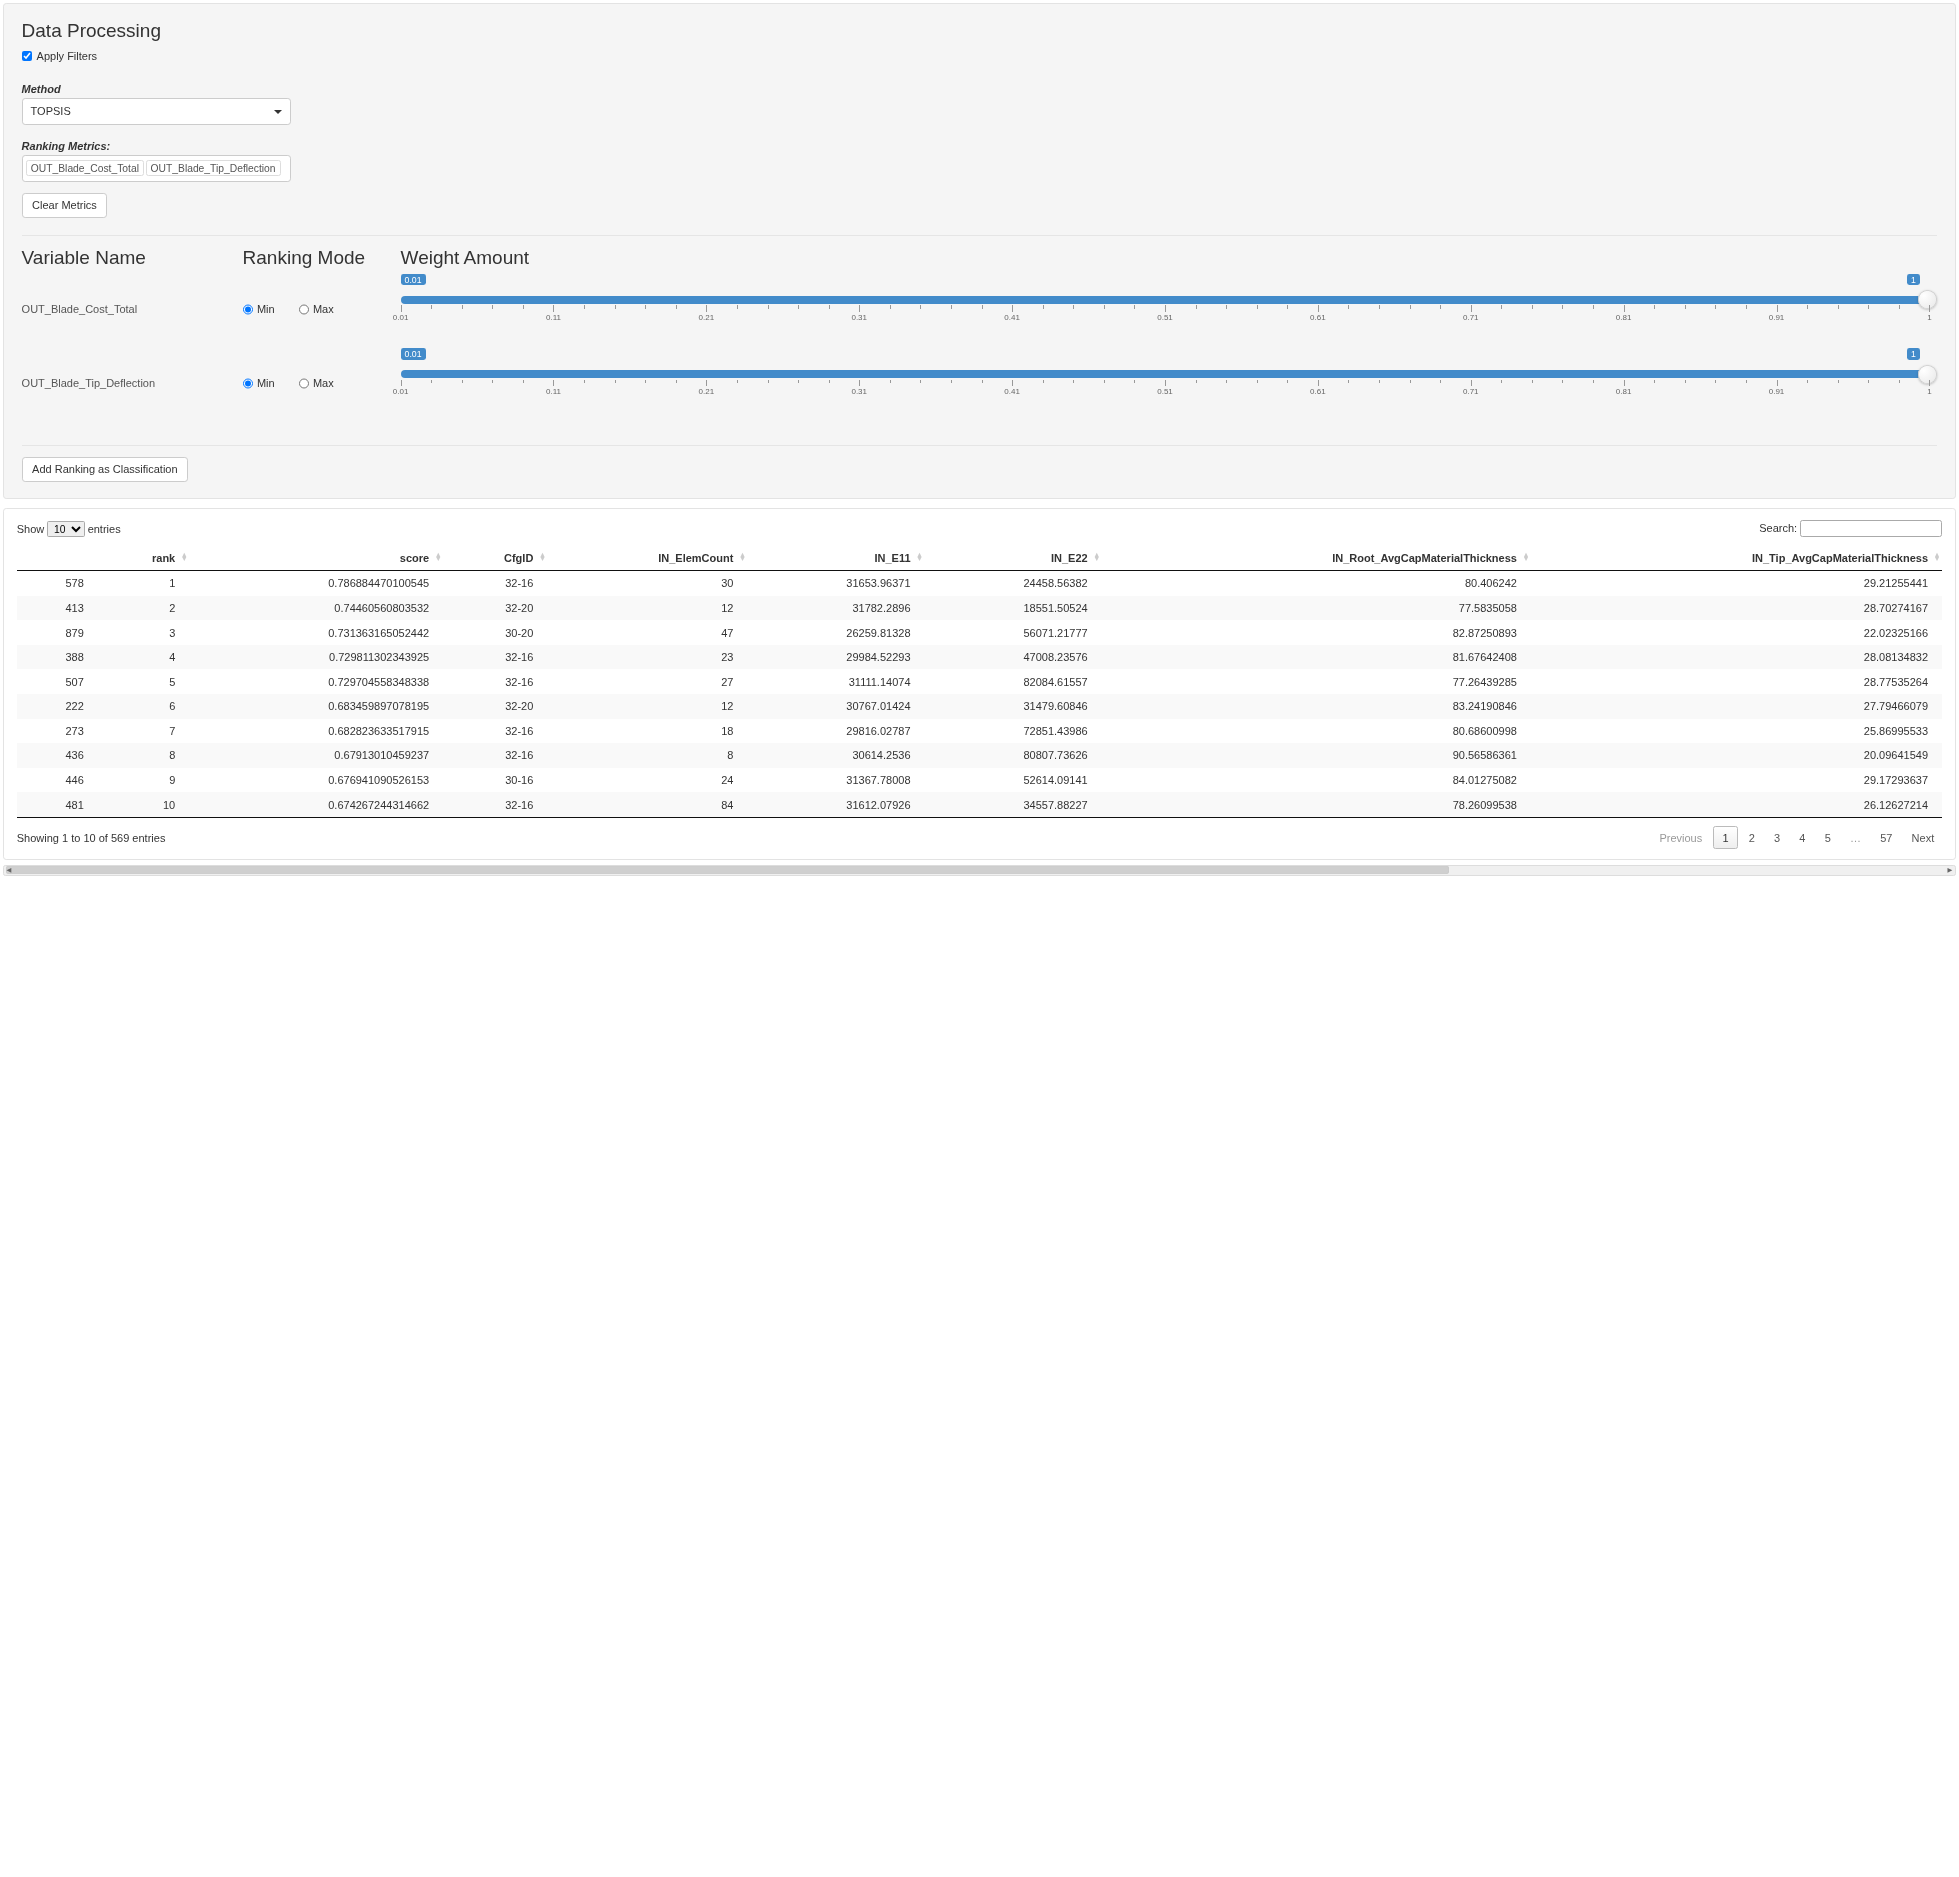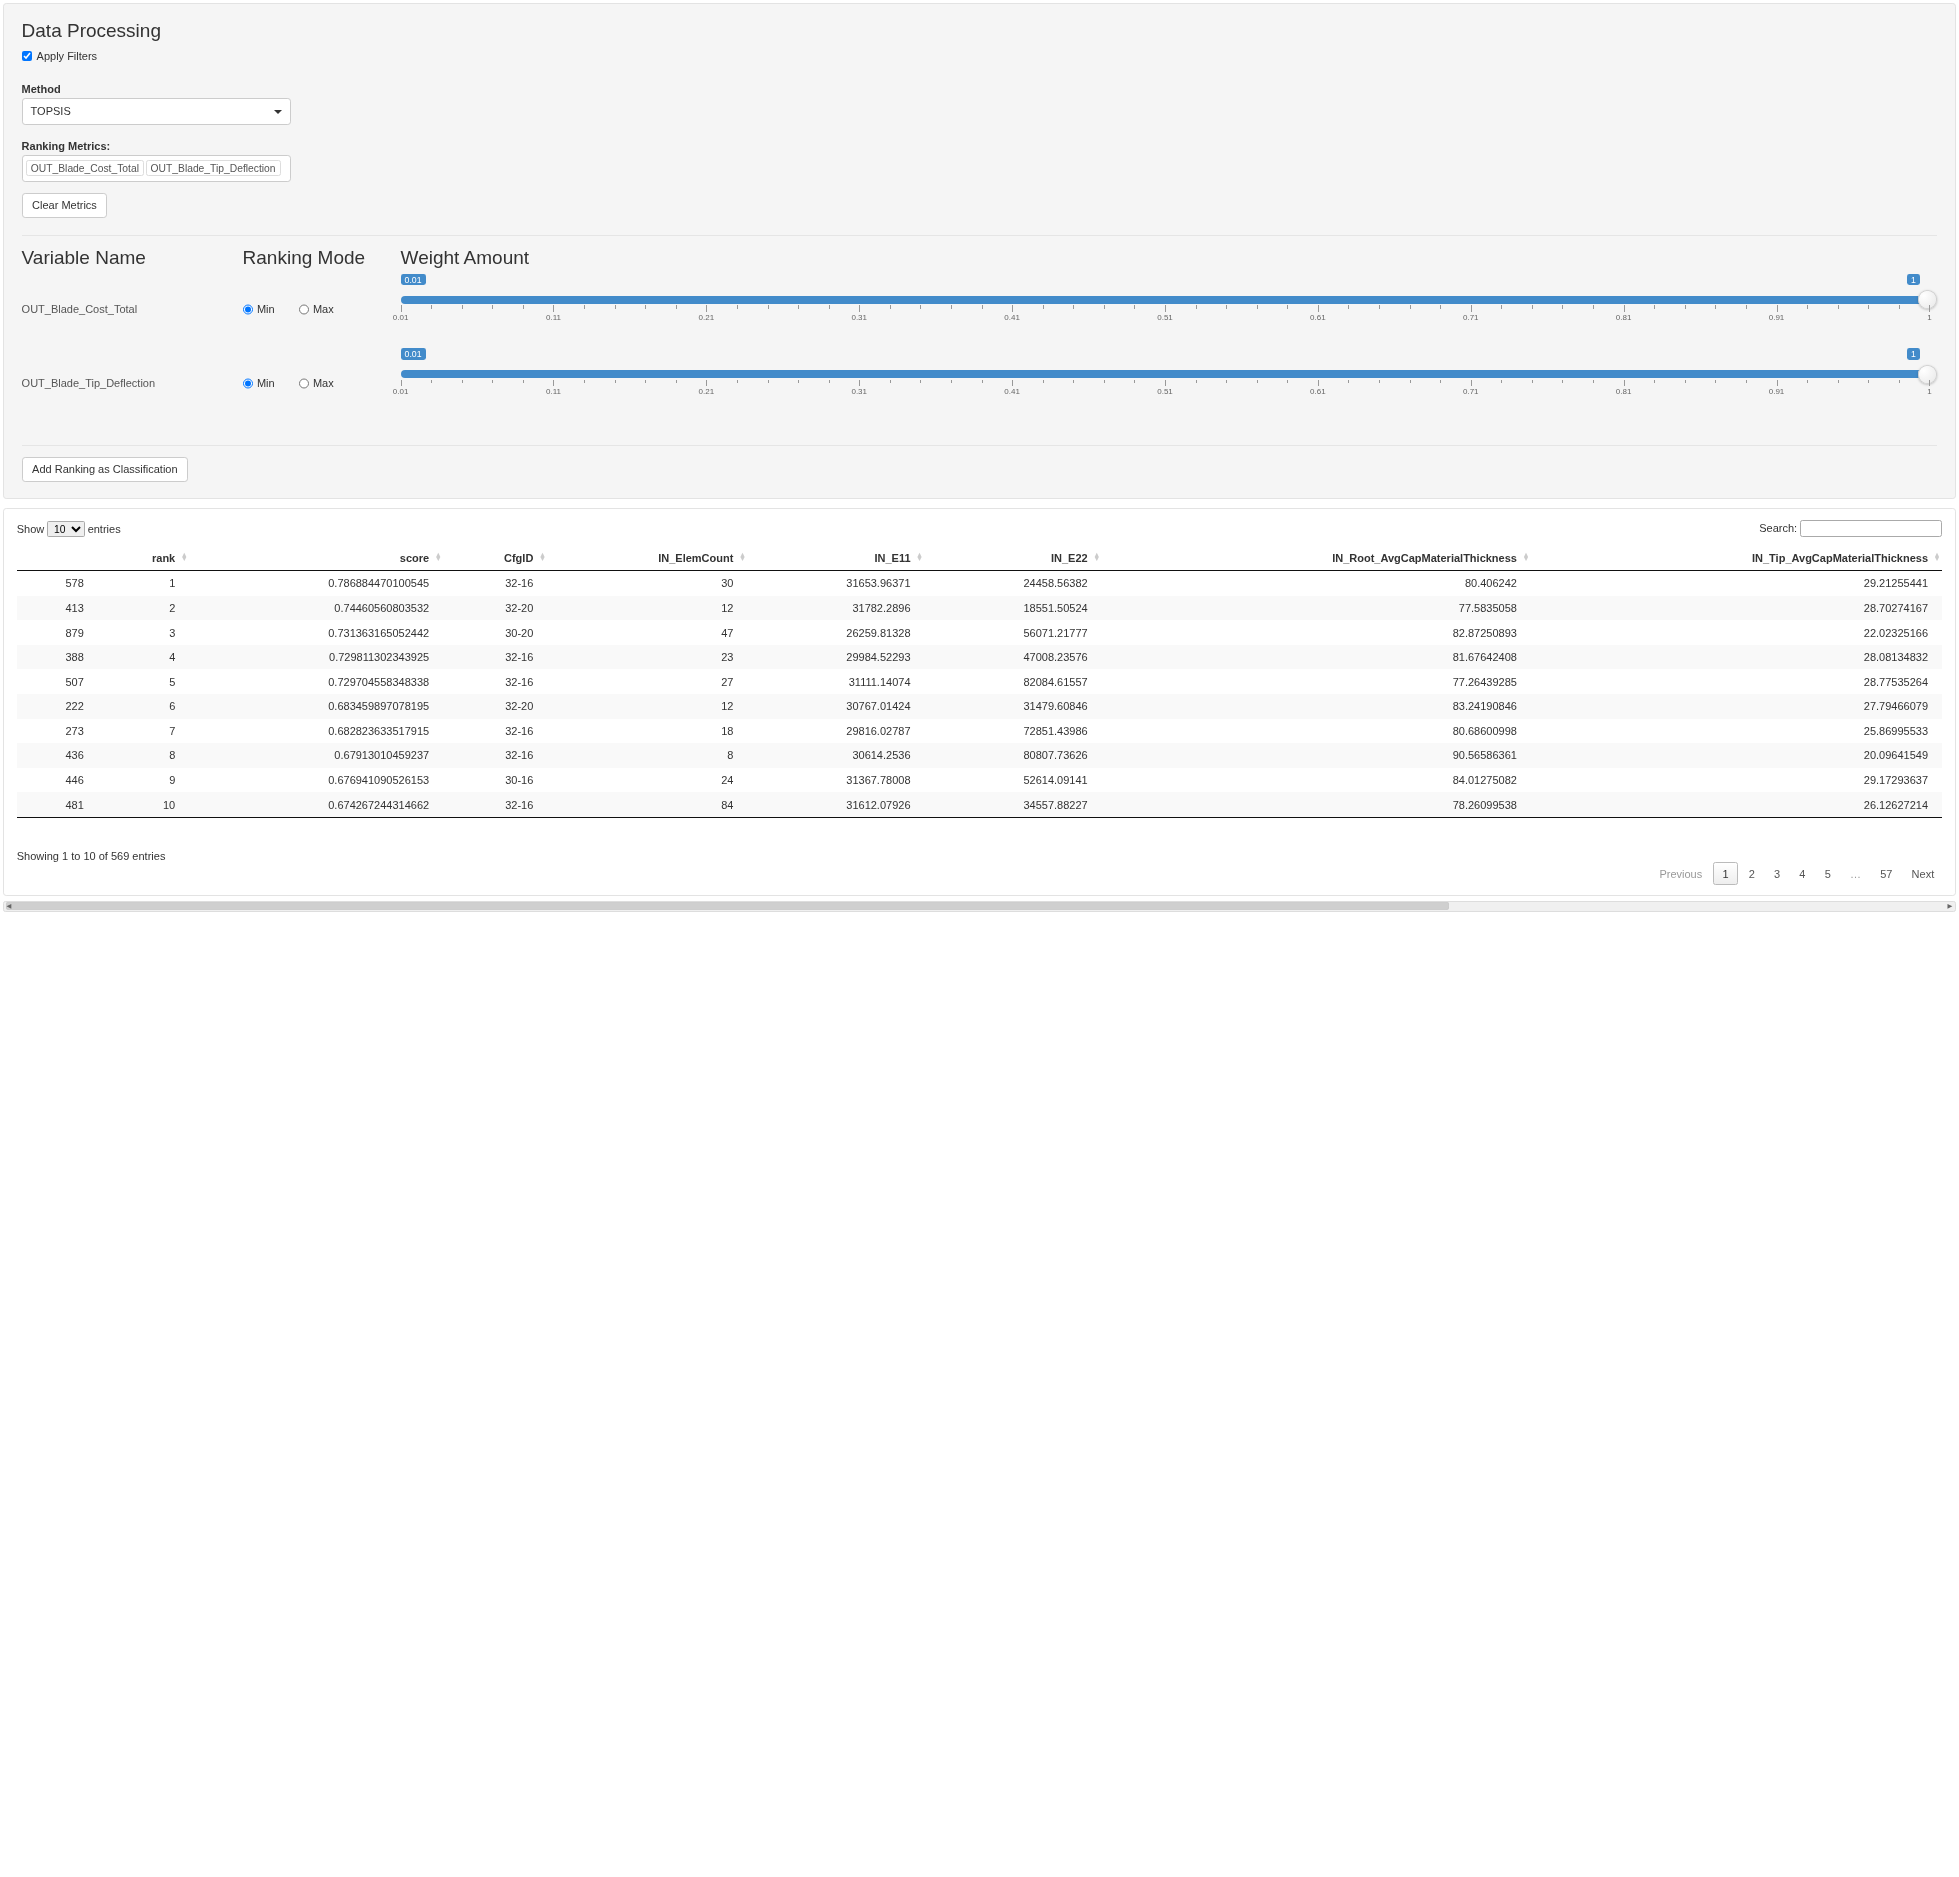--- a/index.html
+++ b/index.html
@@ -33,20 +33,21 @@
   }
   .apply-row input[type="checkbox"] {
     width: 10.3px; height: 10.3px;
   }
   .form-label {
     font-weight: 700;
     font-size: 11px;
     color: #333;
     margin-bottom: 3.2px;
     display: block;
+    font-style: italic;
   }
   .select-wrap {
     width: 269px;
     background: #fff;
     border: 0.8px solid #ccc;
     border-radius: 3.2px;
     height: 27px;
     line-height: 25px;
     padding: 0 8px;
     display: flex;
@@ -288,21 +289,20 @@
     gap: 3.2px;
   }
   .pagination .pbtn {
     min-width: 22px;
     padding: 4.7px 8px;
     text-align: center;
     color: #555;
     border-radius: 2.4px;
     cursor: pointer;
     font-size: 11px;
-    margin-top: 36px;
   }
   .pagination .pbtn.num { }
   .pagination .pbtn.current {
     background: linear-gradient(#fff,#eee);
     border: 0.8px solid #bbb;
     color: #333;
   }
   .pagination .pbtn.disabled {
     color: #999;
     cursor: default;

